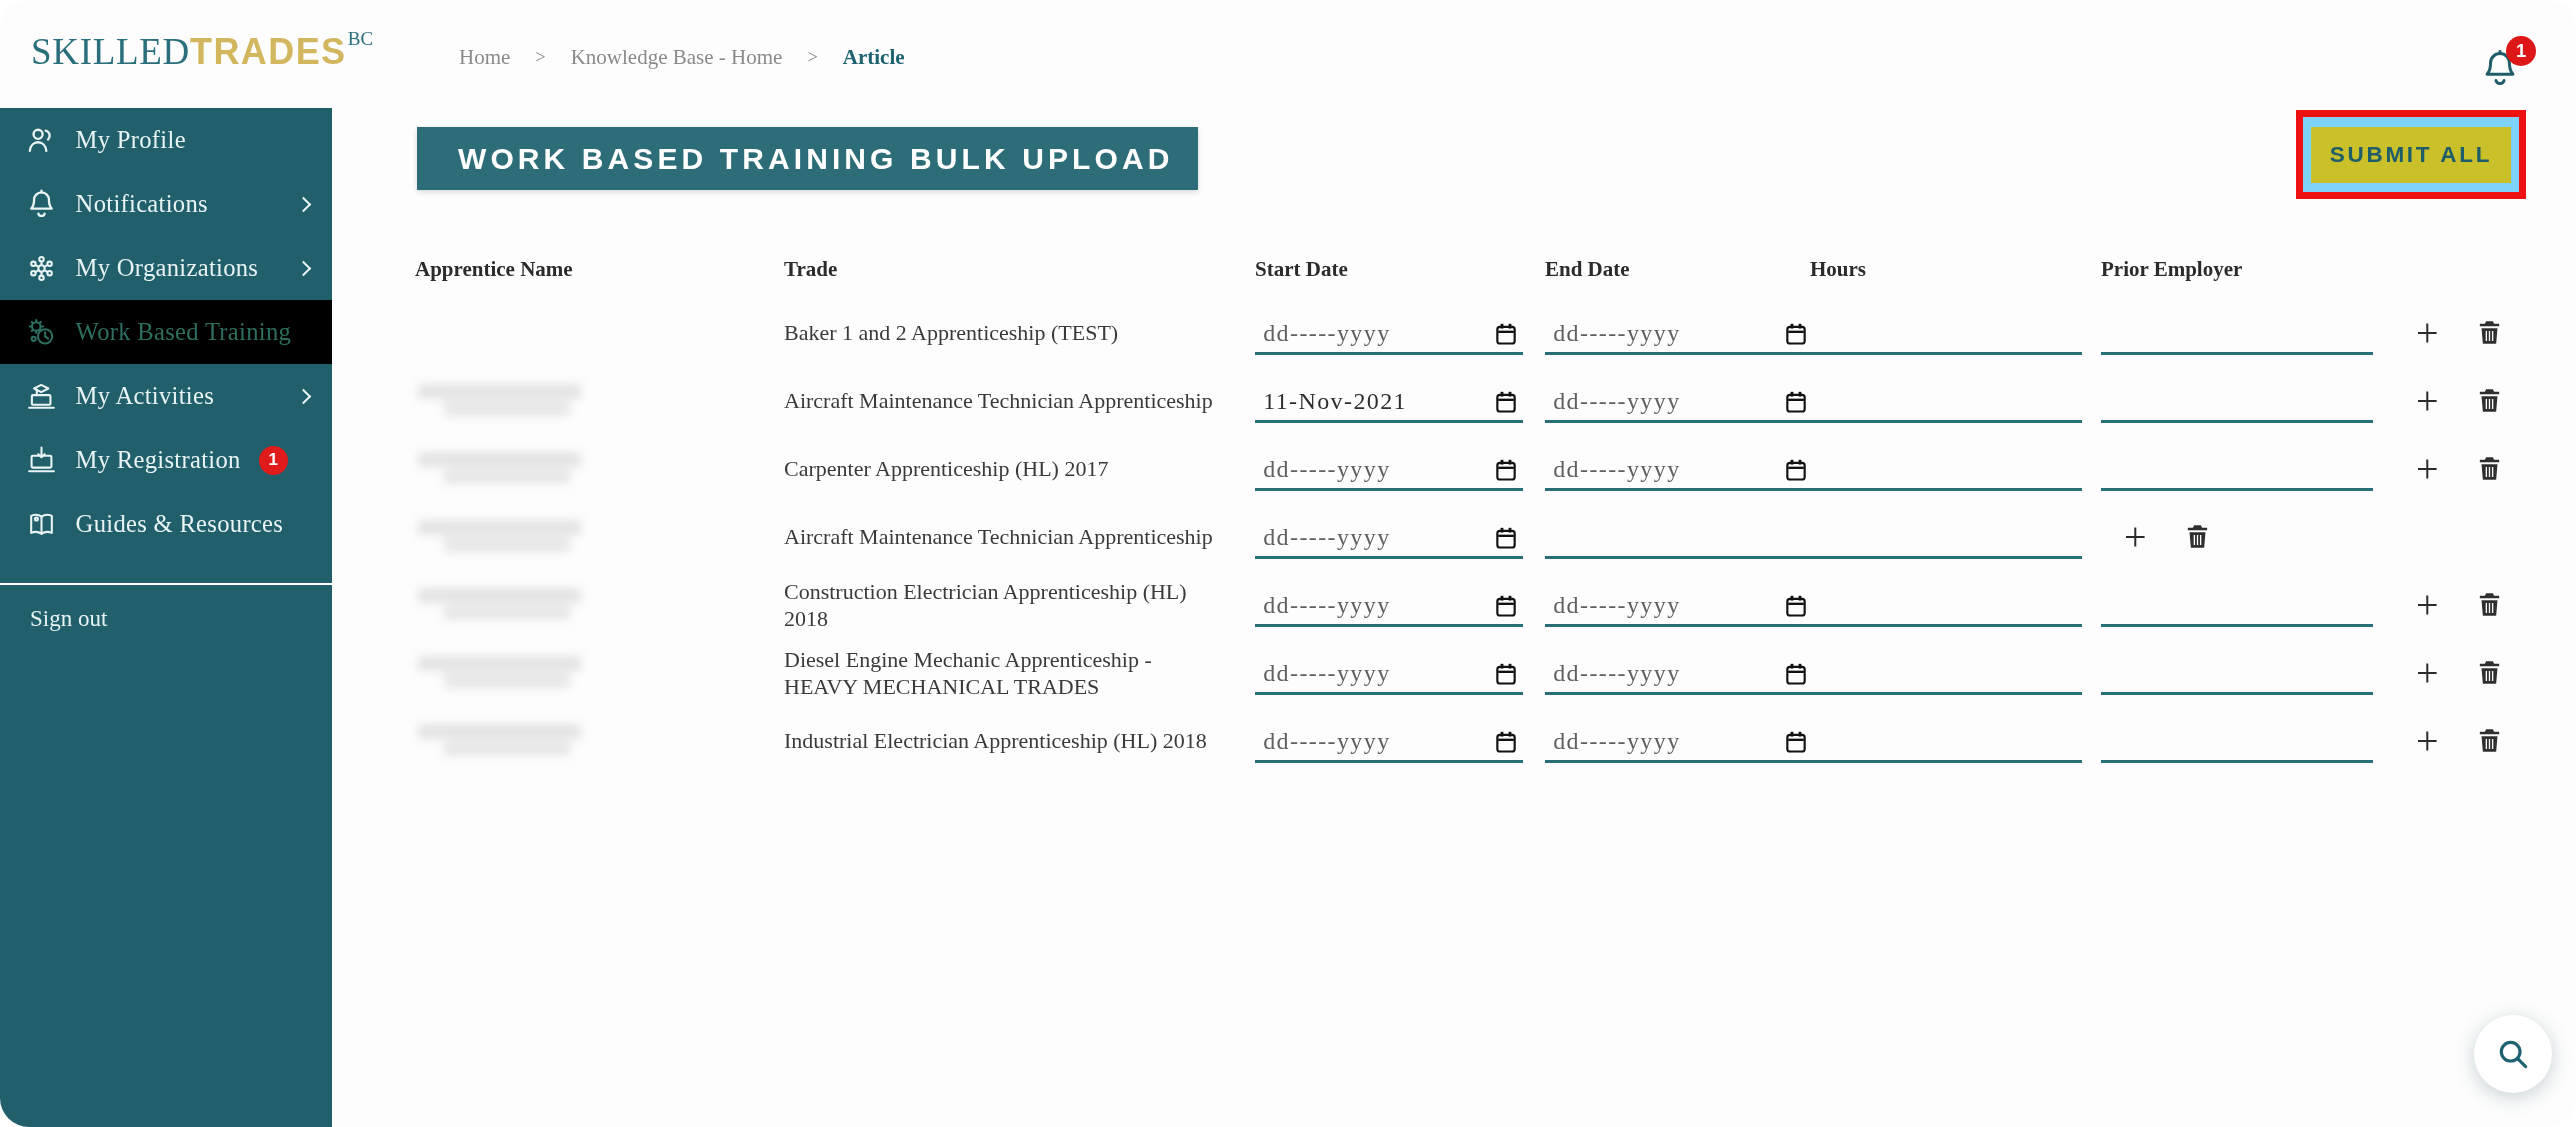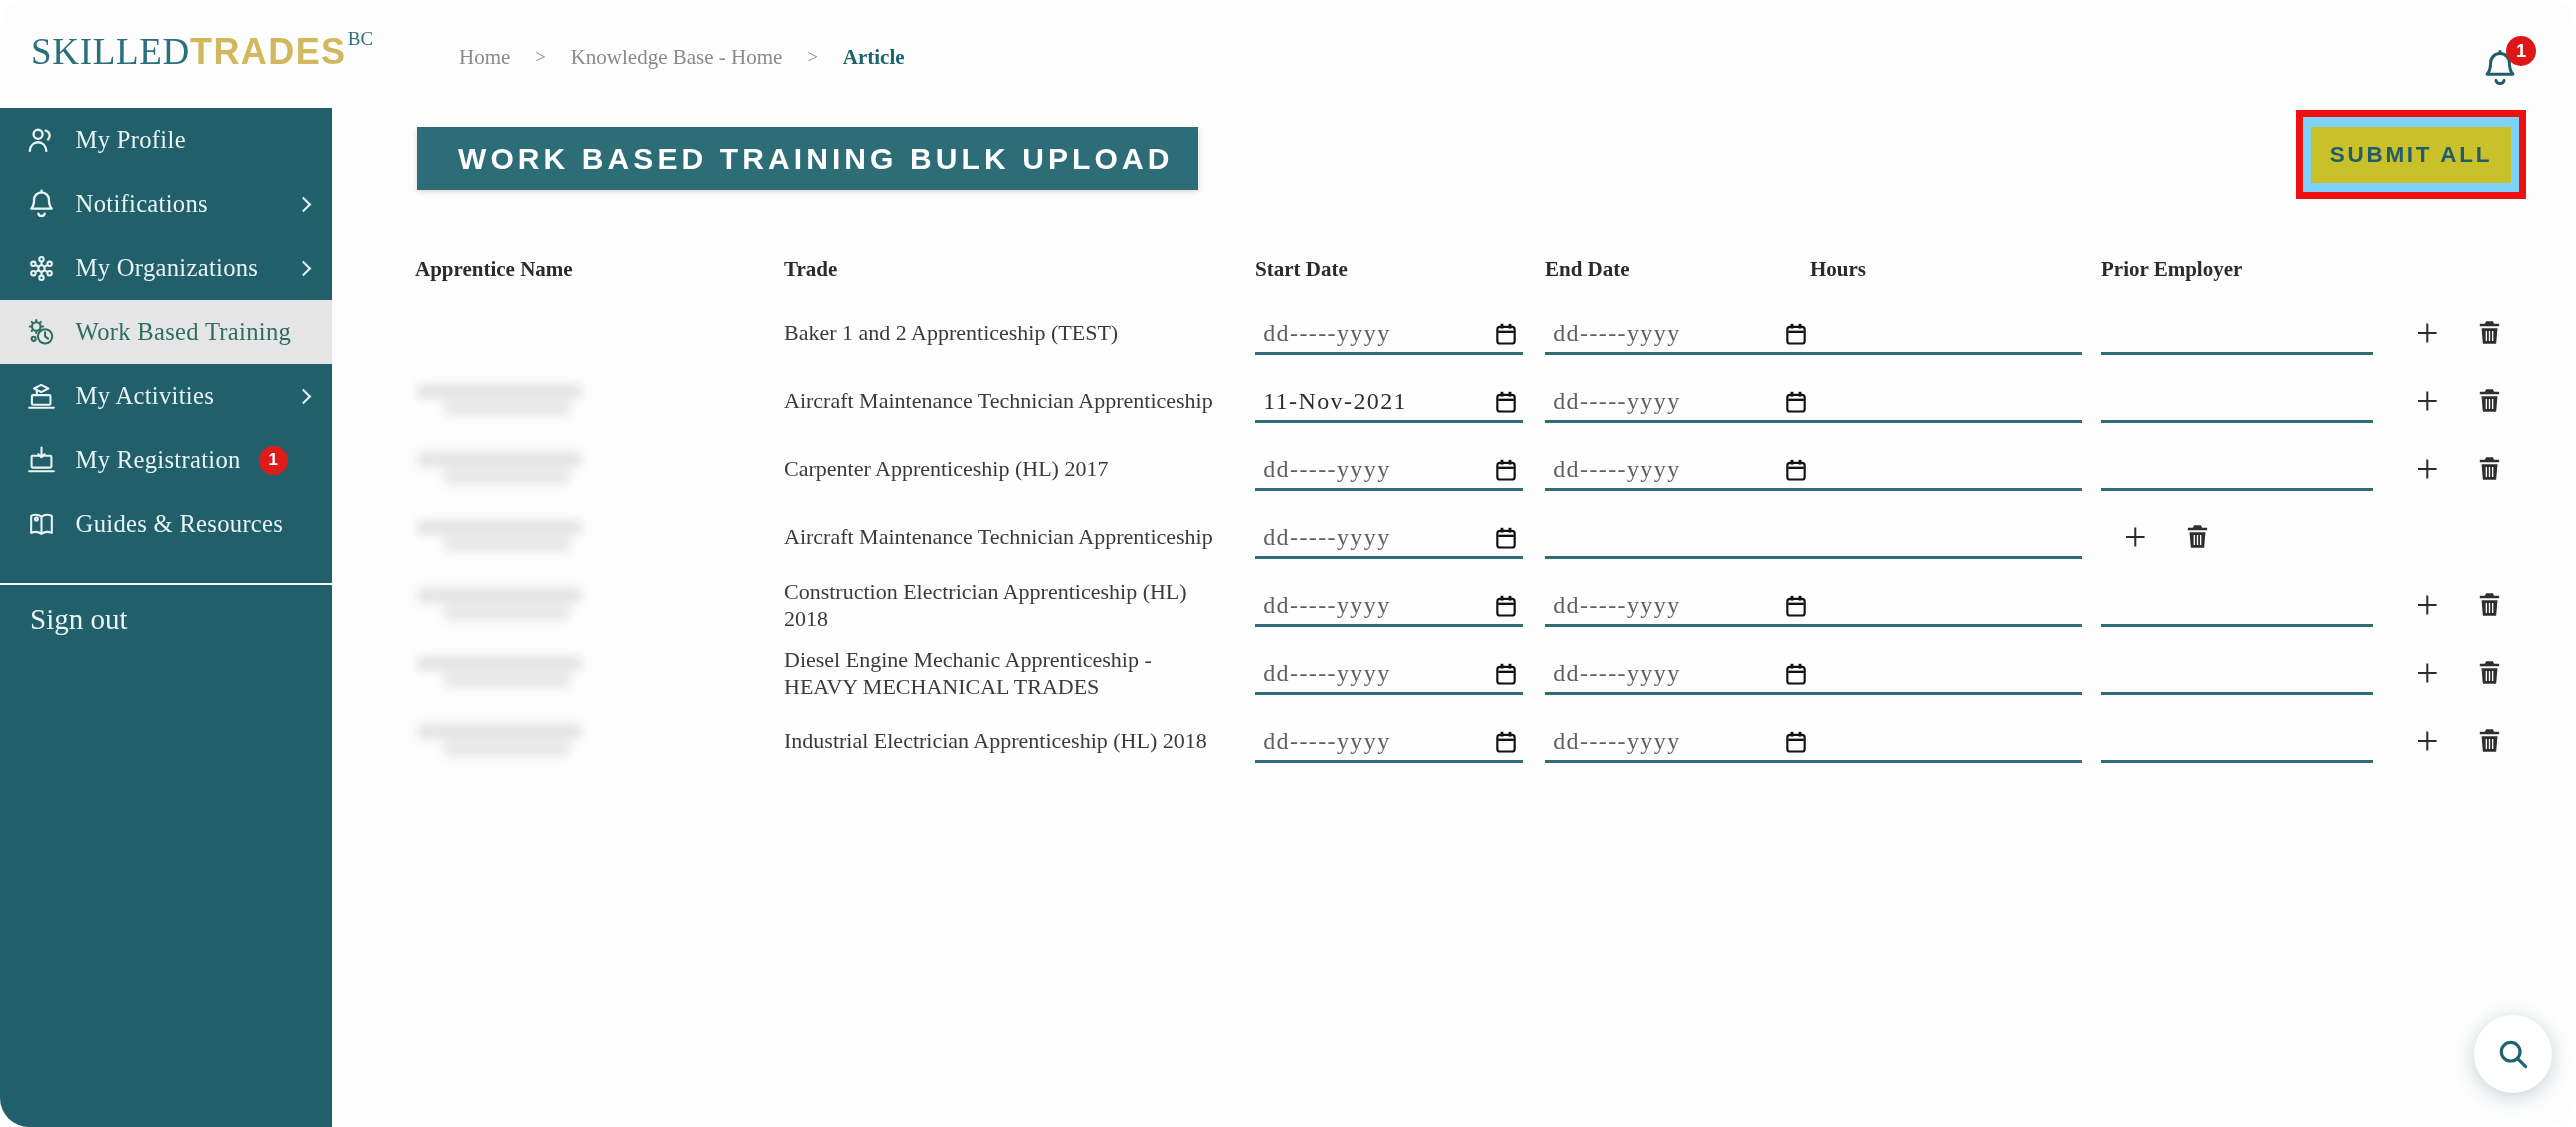--- a/index.html
+++ b/index.html
@@ -31,36 +31,36 @@
 
   
   .sidebar {
     position:absolute; left:0; top:108px; width:332px; height:1019px;
     background:#215f6b; color:#e9f4f4;
   }
   .nav-item {
     display:flex; align-items:center; height:64px; padding:0 23px 0 24.6px;
     cursor:pointer; color:#e9f4f4;
   }
-  .nav-item.active { background:#e5e5e5; color:#2d6e60; }
+  .nav-item.active { background:#000000; color:#2d6e60; }
   .nav-icon { width:33px; height:33px; flex:0 0 33px; margin-right:18px; }
   .nav-icon svg { width:33px; height:33px; display:block; }
   .nav-label { font-size:24.6px; letter-spacing:0.3px; }
   .nav-badge {
     margin-left:18px; width:29px; height:29px; border-radius:50%; background:#e01b1b;
     color:#fff; font-family:"Liberation Sans",sans-serif; font-size:17px; font-weight:700;
     display:flex; align-items:center; justify-content:center;
   }
   .chev {
     margin-left:auto; width:11px; height:11px;
     border-top:2.4px solid #e9f4f4; border-right:2.4px solid #e9f4f4;
     transform:rotate(45deg);
   }
   .side-divider { border-top:2px solid #ffffff; margin-top:27px; }
-  .signout { display:flex; align-items:center; height:68px; padding-left:30px; font-size:29px; cursor:pointer;text-align:center; }
+  .signout { display:flex; align-items:center; height:68px; padding-left:30px; font-size:23px; cursor:pointer;text-align:center; }
 
   
   .banner {
     position:absolute; left:417px; top:127px; width:781px; height:63px;
     background:#2c6d78; color:#ffffff; font-family:"Liberation Sans",sans-serif;
     font-size:30px; font-weight:700; letter-spacing:4.1px;
     display:flex; align-items:center; padding-left:41px;
     box-shadow:0 2px 5.5px rgba(0,0,0,0.15);
   }
   .highlight-box {

